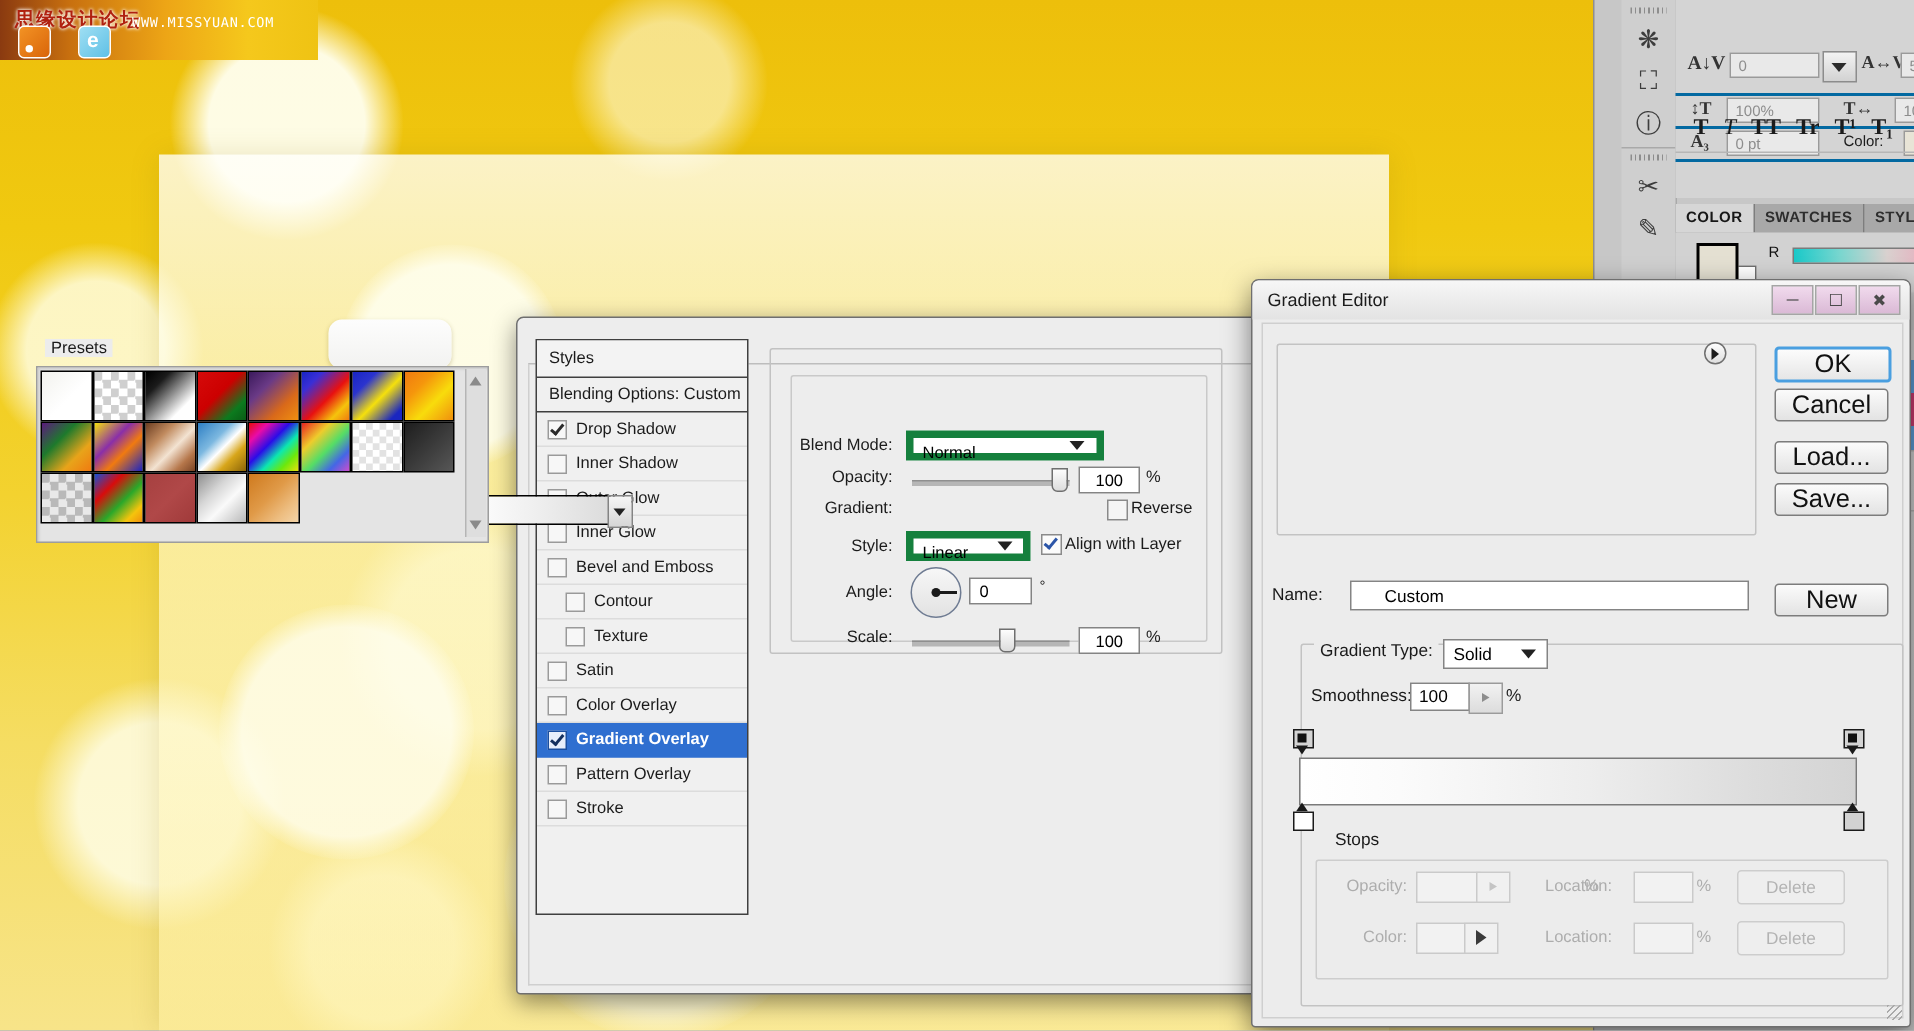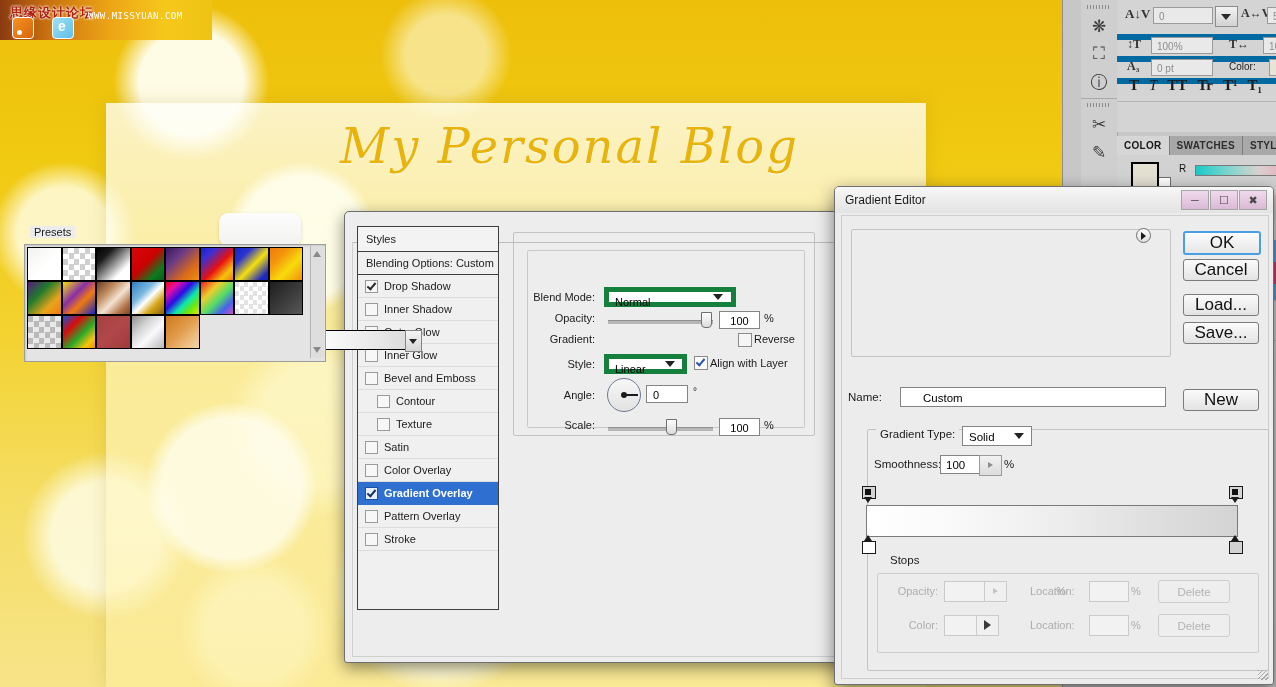--- a/index.html
+++ b/index.html
@@ -56,21 +56,21 @@
   #ps-right{position:absolute;left:1062px;top:0;width:214px;height:687px;
     background:#c7c7c7;border-left:1px solid #8f8f8f;}
   #ps-icon-rail{position:absolute;left:18px;top:0;width:36px;height:200px;background:#cfcfcf;
     border-right:1px solid #a9a9a9;}
   .rail-sep{position:absolute;left:0;width:36px;height:1px;background:#a9a9a9;}
   .rail-dots{position:absolute;left:6px;width:24px;height:4px;
     background:repeating-linear-gradient(90deg,#8d8d8d 0 1px,transparent 1px 3px);}
   .rail-icon{position:absolute;left:6px;width:24px;height:24px;display:flex;align-items:center;
     justify-content:center;font-size:17px;color:#3d3d3d;}
   #ps-opts{position:absolute;left:54px;top:0;width:160px;height:132px;background:#d4d4d4;}
-  .opt-row{position:absolute;left:0;width:160px;border-bottom:6px solid #0369a1;}
+  .opt-row{position:absolute;left:0;width:160px;border-bottom:2px solid #0369a1;margin-top:28px;}
   .opt-ico{position:absolute;font-family:"Liberation Serif",serif;font-weight:bold;color:#333;}
   .opt-field{position:absolute;height:17px;background:#e9e9e9;border:1px solid #9a9a9a;
     color:#8d8d8d;font-size:10px;line-height:17px;padding-left:5px;box-sizing:border-box;}
   .opt-dd{position:absolute;width:21px;height:19px;background:linear-gradient(180deg,#f3f3f3,#d2d2d2);
     border:1px solid #8c8c8c;}
   .opt-dd:after{content:"";position:absolute;left:5px;top:7px;border-left:5px solid transparent;
     border-right:5px solid transparent;border-top:6px solid #2b2b2b;}
   #tt-row{position:absolute;left:54px;top:70px;width:160px;height:32px;
     display:flex;align-items:center;gap:10px;padding-left:12px;box-sizing:border-box;
     font-family:"Liberation Serif",serif;font-size:15px;color:#1c1c1c;border-bottom:1px solid #b6b6b6;}
@@ -252,21 +252,20 @@
 <body>
 
 <div id="canvas-bg">
   <div id="bokeh-base"></div>
   <div id="page-panel">
     <div class="b1"></div>
     <div class="b2"></div>
     <div class="b3"></div>
     <div class="b4"></div>
   </div>
-  <div id="blog-title">My Personal Blog</div>
   <div id="rounded-shape"></div>
 </div>
 
 <div id="watermark">
   <div id="wm-cn">思缘设计论坛</div>
   <div id="wm-url">WWW.MISSYUAN.COM</div>
   <div class="wm-icon" id="wm-rss"></div>
   <div class="wm-icon" id="wm-tw"></div>
 </div>
 

